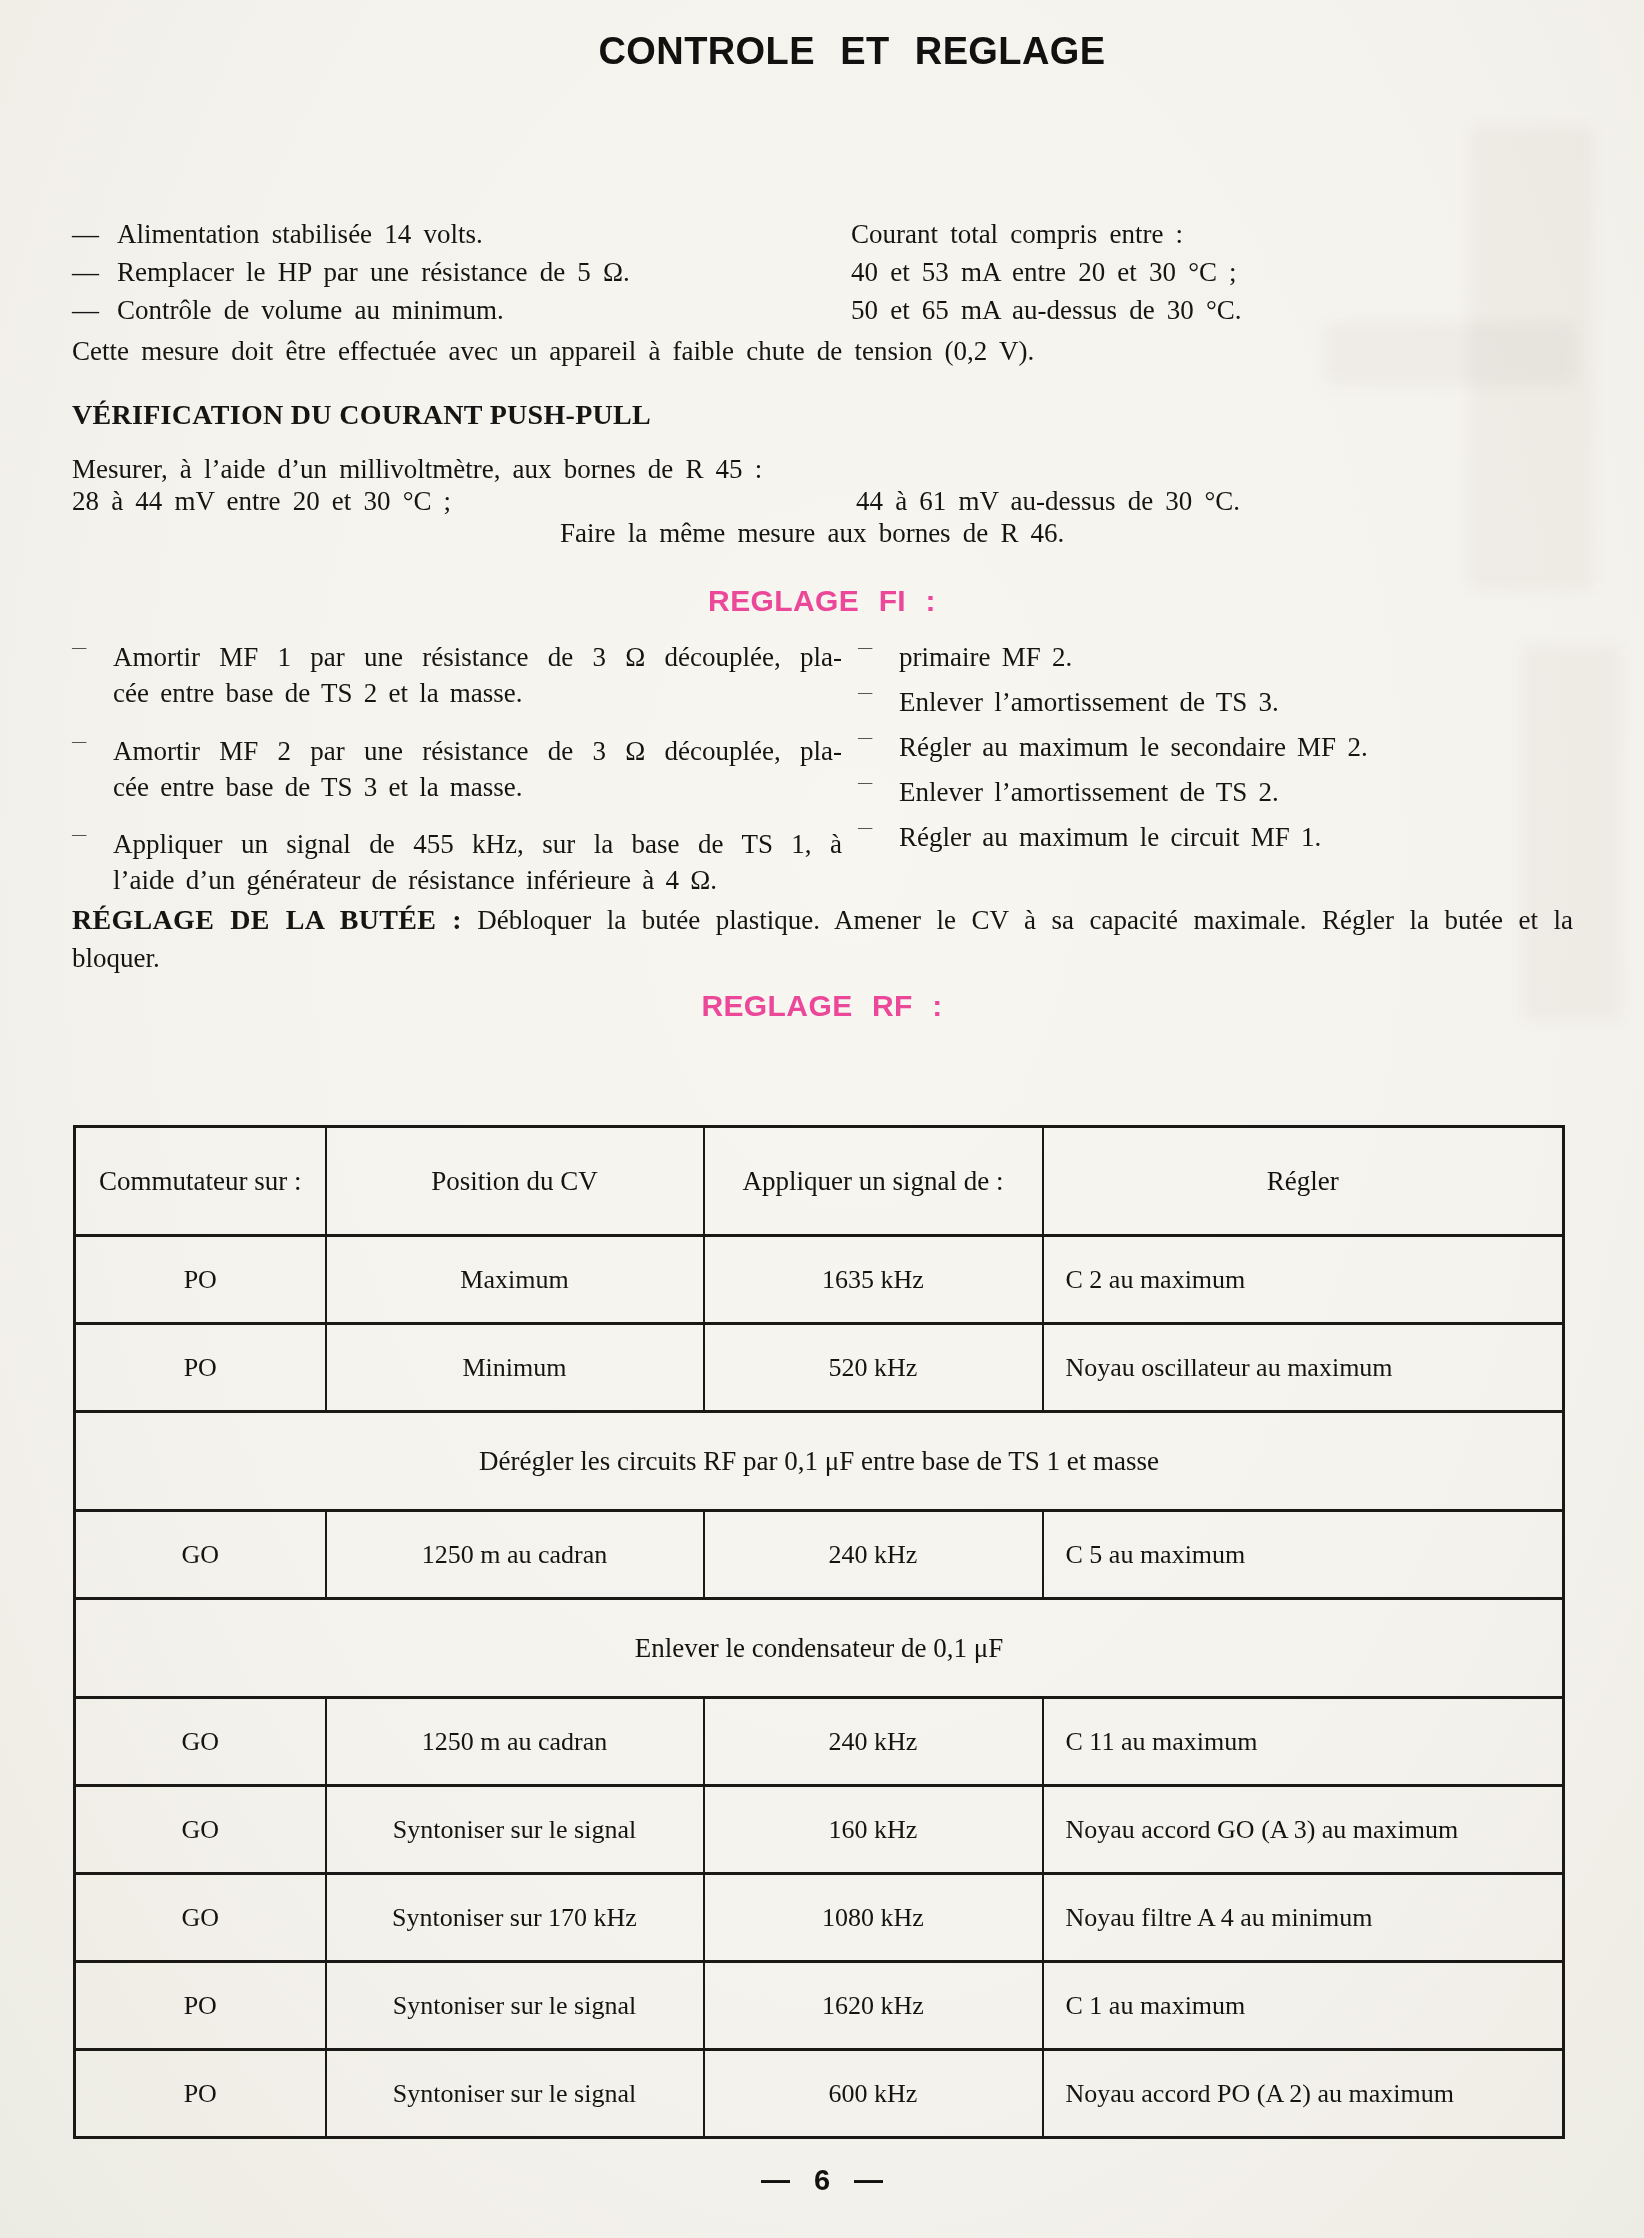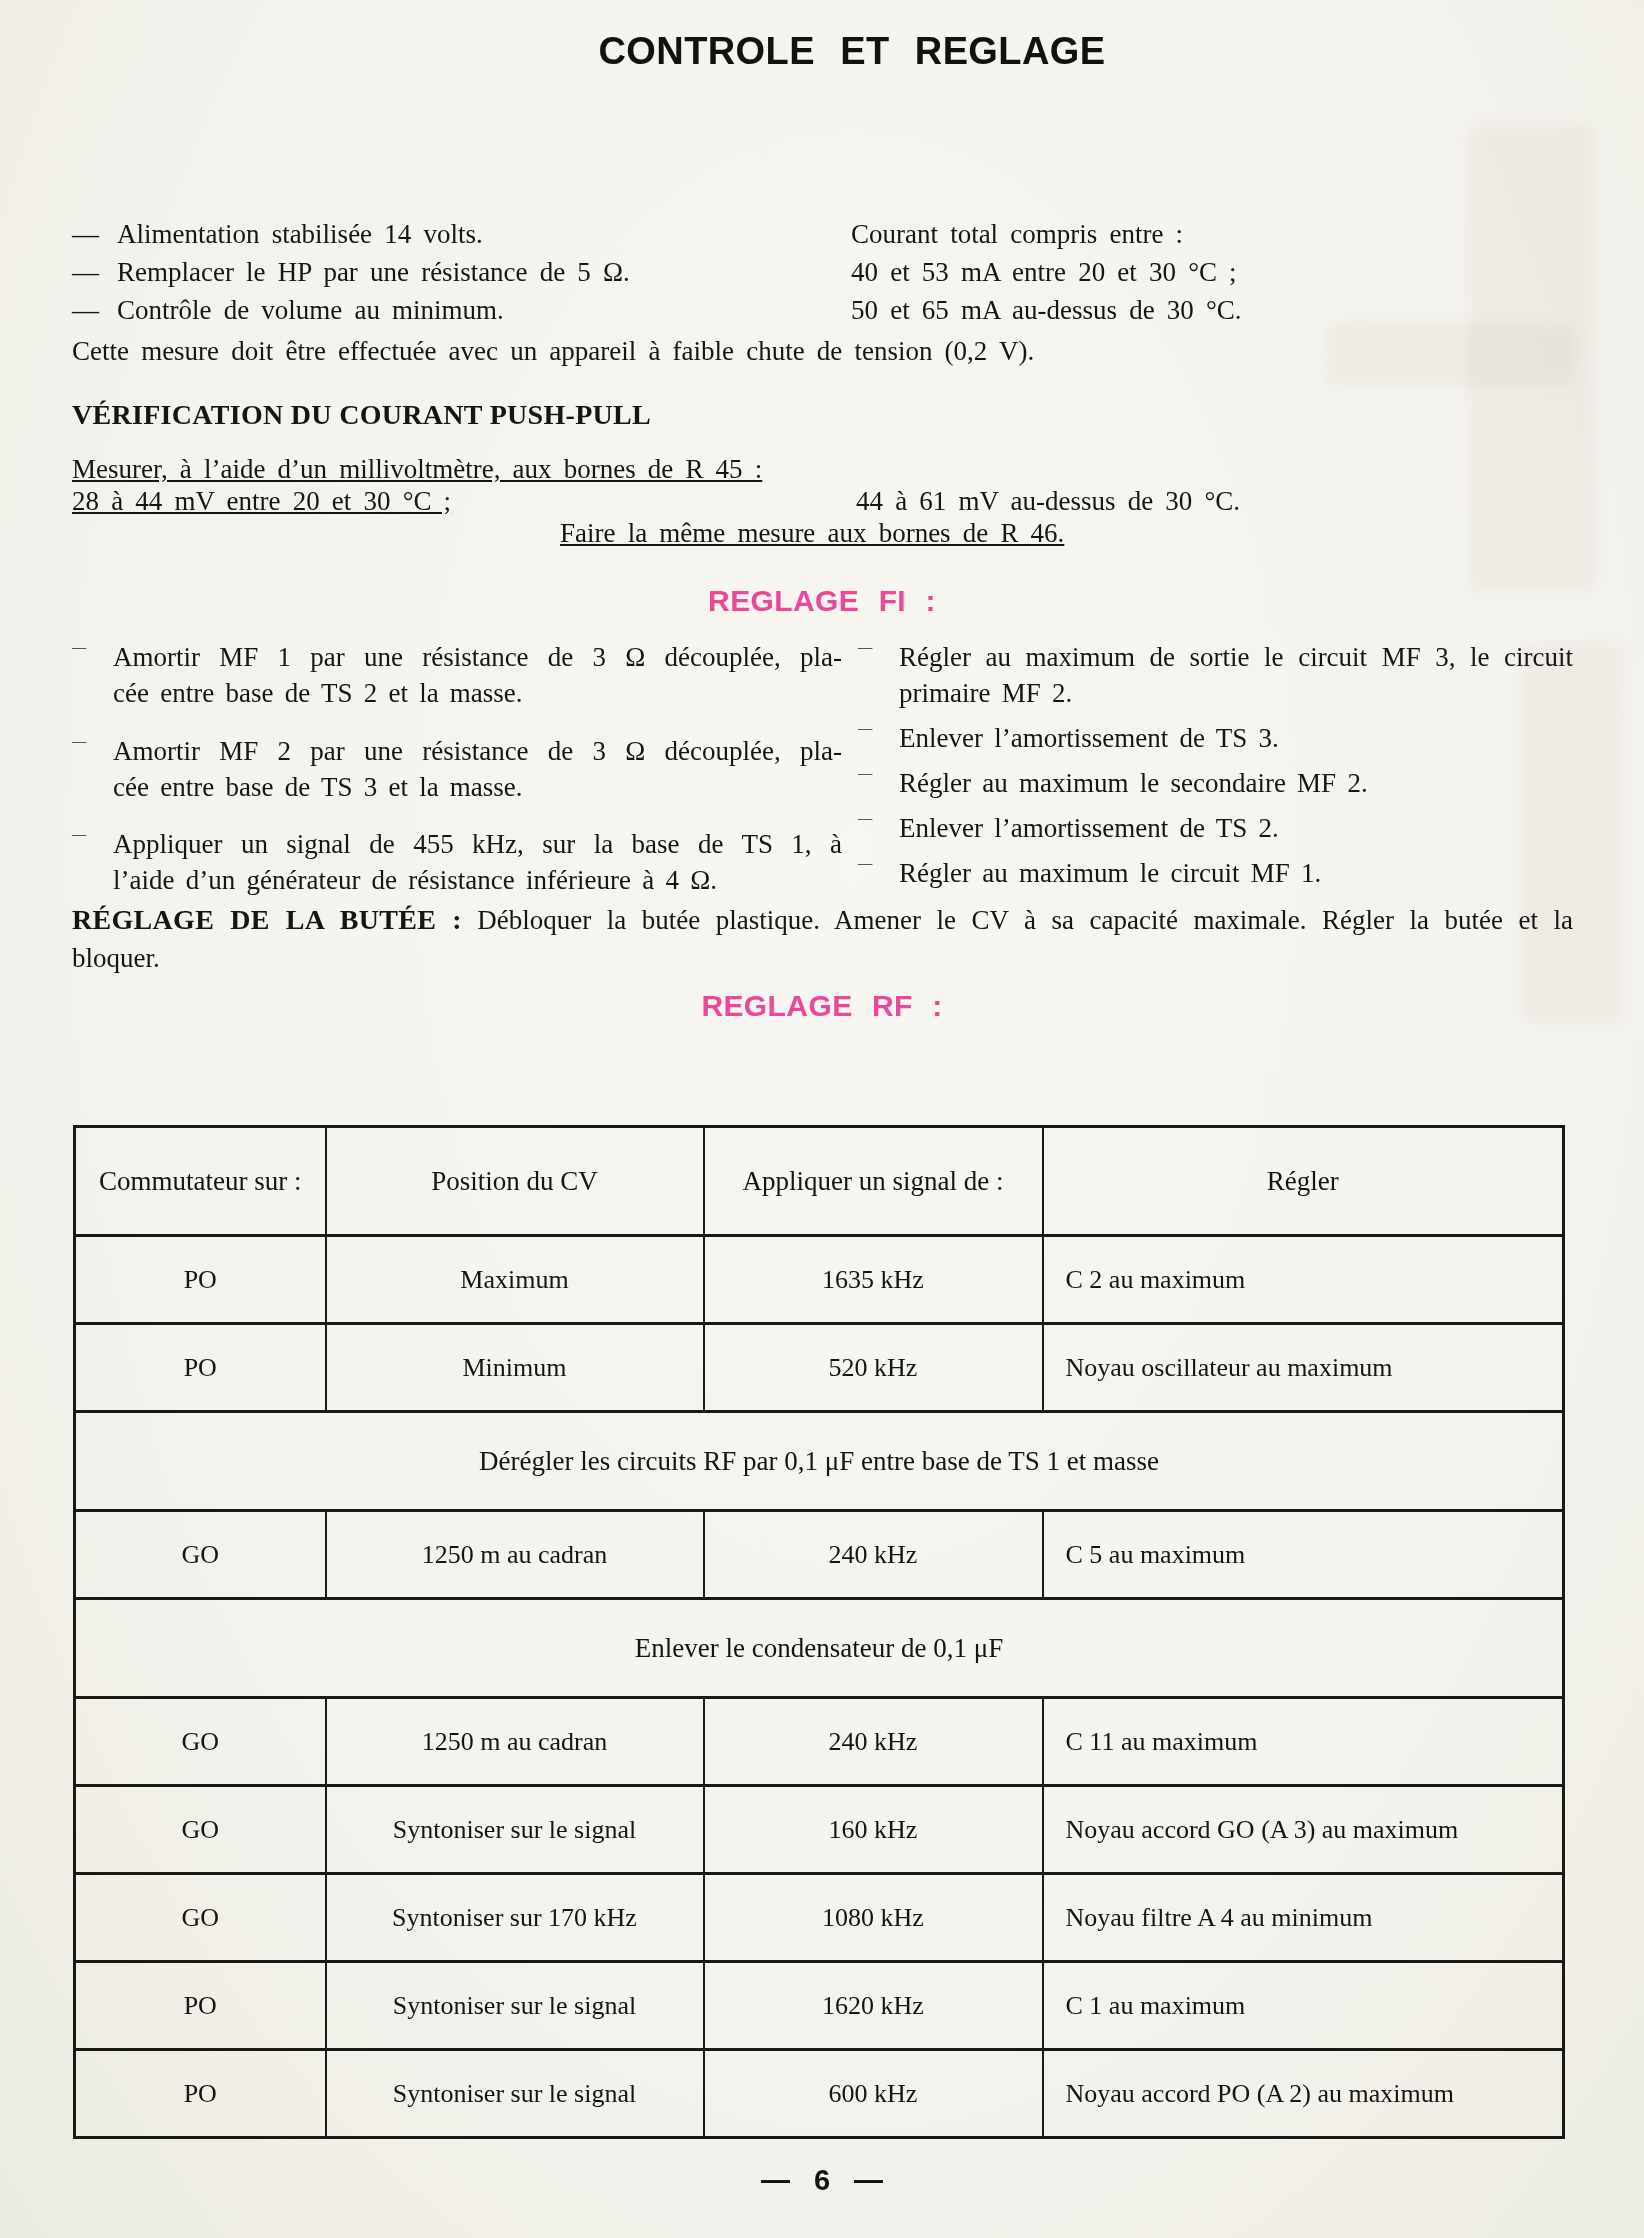--- a/index.html
+++ b/index.html
@@ -25,21 +25,21 @@
   #cons-heading{position:absolute;top:158px;left:72px;width:1501px;}
   #cons-left{position:absolute;top:215px;left:72px;width:788px;}
   #cons-right{position:absolute;top:215px;left:851px;width:663px;}
   #cons-right .r-line{line-height:38px;}
   #cons-note{position:absolute;top:333px;left:72px;width:1501px;line-height:36px;}
 
   .bullet{display:flex;line-height:38px;}
   .bullet .dash{flex:0 0 45px;}
 
   #pp-heading{position:absolute;top:399px;left:72px;}
-  #pp-block{position:absolute;top:453px;left:72px;width:1501px;text-decoration:underline;}
+  #pp-block{position:absolute;top:453px;left:72px;width:1501px;}
   #pp-block .pp-line{line-height:32px;position:relative;}
   #pp-range-right{position:absolute;left:784px;top:0;}
   #pp-line3{margin-left:488px;}
 
   .big-sub{position:absolute;left:0;width:100%;text-align:center;
     font-family:"Liberation Sans","DejaVu Sans",sans-serif;
     font-weight:bold;font-size:30px;letter-spacing:0.4px;word-spacing:10.7px;color:#ec4899;}
   #fi-heading{top:584px;}
   #rf-heading{top:989px;}
 
@@ -140,21 +140,20 @@
         <div class="fi-lines">
           <div class="fi-line jl">Appliquer un signal de 455 kHz, sur la base de TS 1, à</div>
           <div class="fi-line">l’aide d’un générateur de résistance inférieure à 4 Ω.</div>
         </div>
       </div>
     </div>
   <div id="fi-right">
       <div class="fi-item">
         <span class="dash">—</span>
         <div class="fi-lines">
-          <div class="fi-line jl">Régler au maximum de sortie le circuit MF 3, le circuit</div>
           <div class="fi-line">primaire MF 2.</div>
         </div>
       </div>
       <div class="fi-item">
         <span class="dash">—</span>
         <div class="fi-lines">
           <div class="fi-line">Enlever l’amortissement de TS 3.</div>
         </div>
       </div>
       <div class="fi-item">

